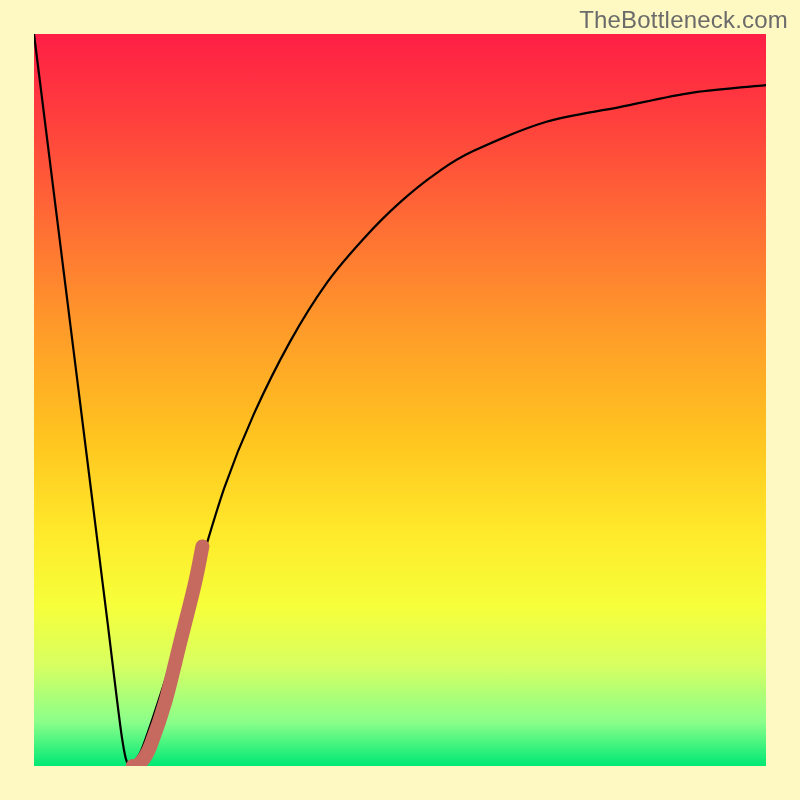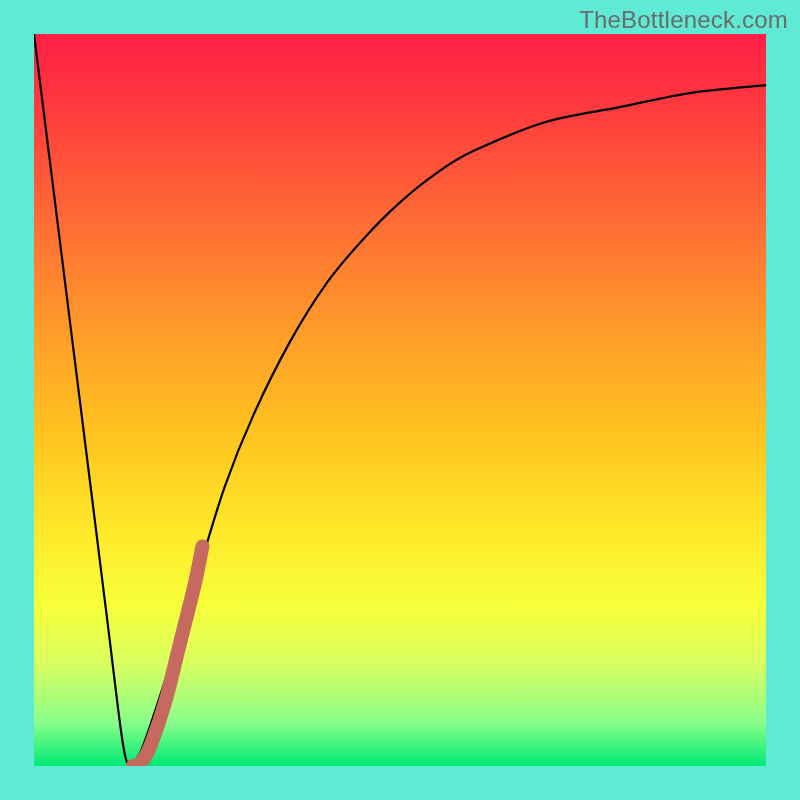--- a/index.html
+++ b/index.html
@@ -8,21 +8,21 @@
     width: 800px;
     height: 800px;
     background: #000;
     overflow: hidden;
     font-family: Arial, Helvetica, sans-serif;
   }
   .frame {
     position: relative;
     width: 800px;
     height: 800px;
-    background: #5eead4;
+    background: #fef9c3;
   }
   .plot-area {
     position: absolute;
     left: 34px;
     top: 34px;
     width: 732px;
     height: 732px;
     
     background: linear-gradient(to bottom,
       #ff1f45 0%,

